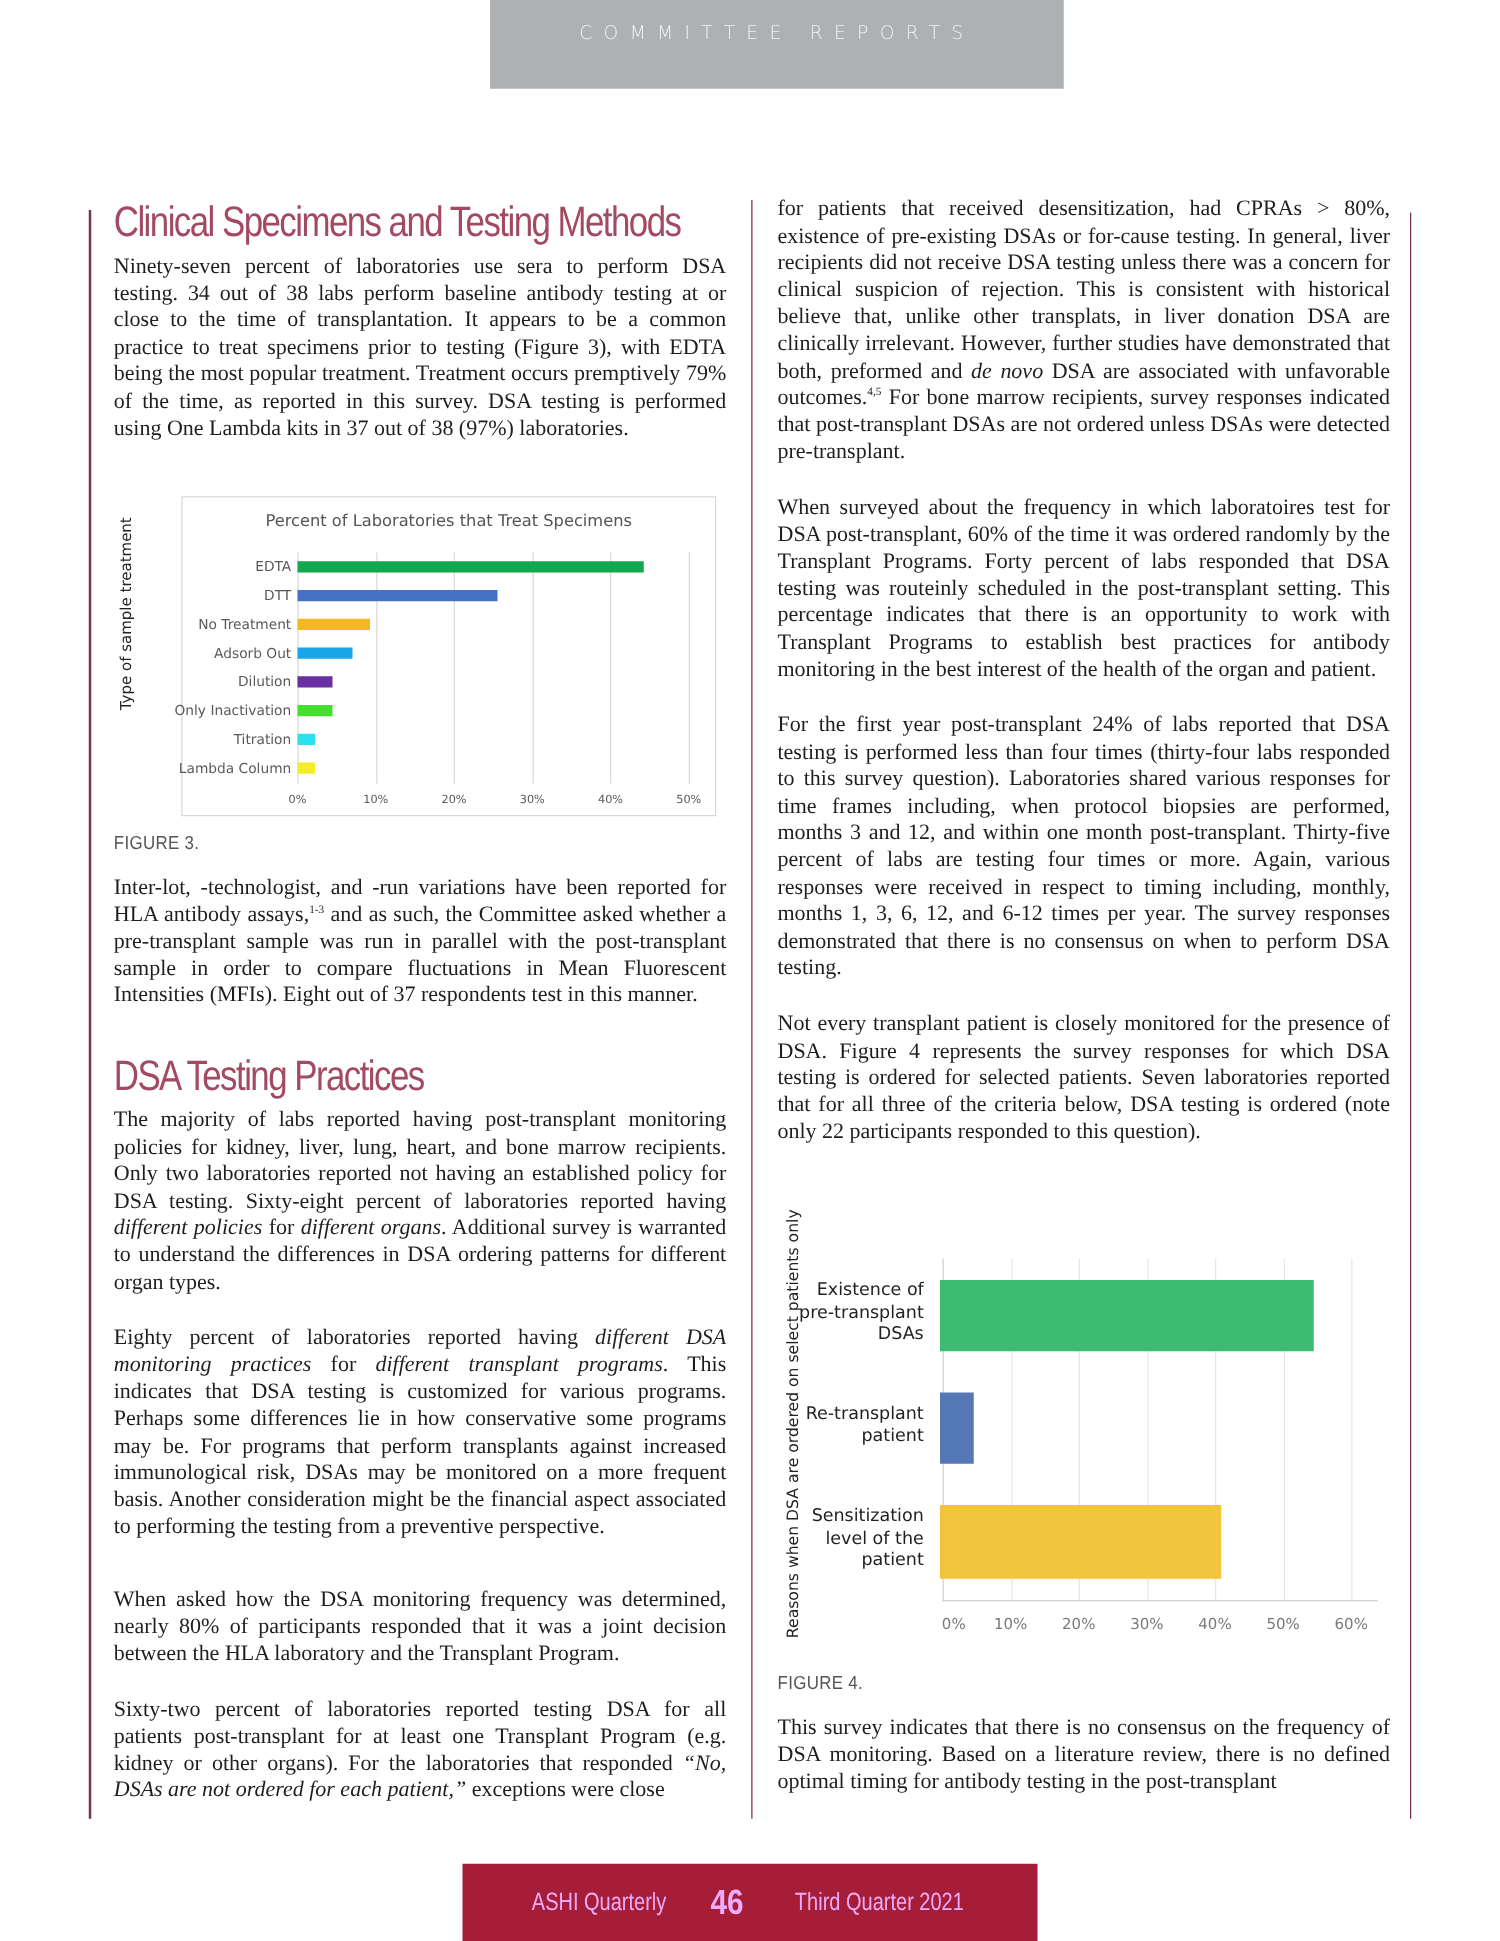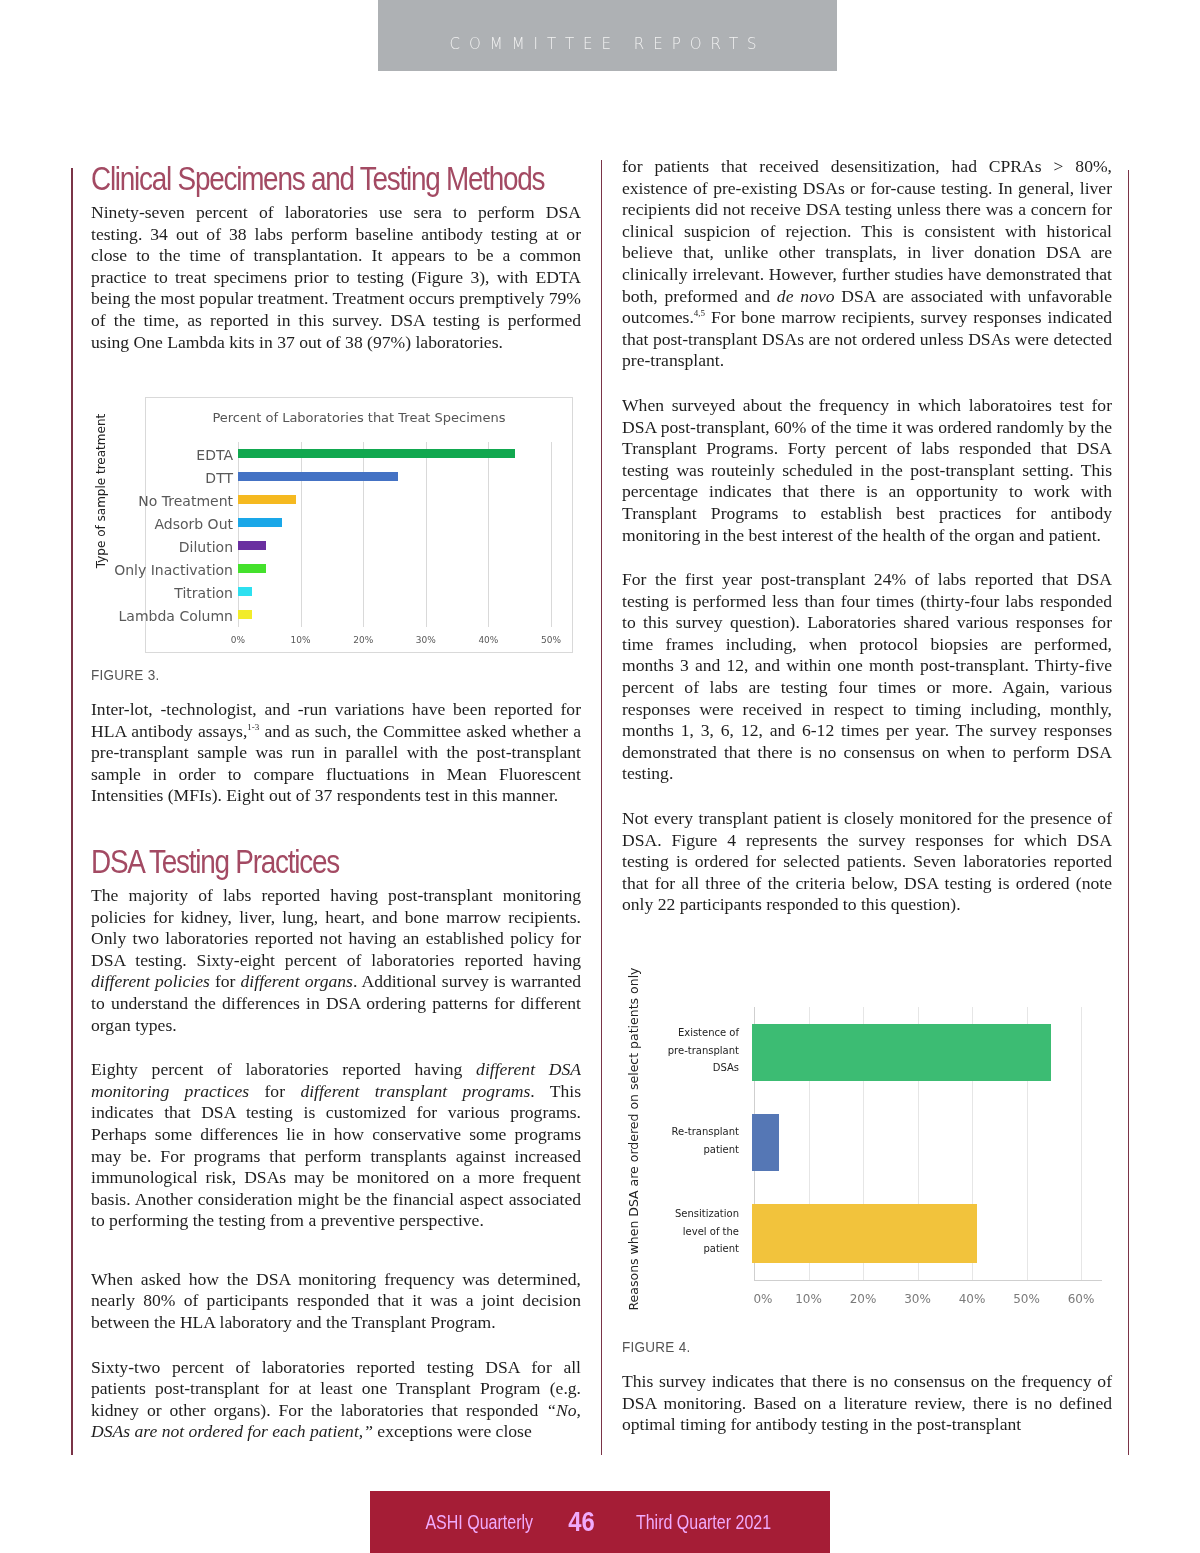--- a/index.html
+++ b/index.html
@@ -1,21 +1,21 @@
 <!DOCTYPE html>
 <html><head>
 <meta charset="utf-8">
 <style>
   * { box-sizing: border-box; margin: 0; padding: 0; }
   html, body { width: 1200px; height: 1553px; background: #ffffff; overflow: hidden; }
   body { position: relative; font-family: "DejaVu Serif", "Liberation Serif", serif; color: #1a1a1a; }
 
   .top-banner {
-    position: absolute; left: 378px; top: 0; width: 459px; height: 71px;
-    background: #aeb1b4; display: flex; align-items: center; justify-content: center;
+    position: absolute; left: 392px; top: 0; width: 459px; height: 71px;
+    background: #aeb1b4; display: flex; align-items: flex-start; justify-content: center;
   }
   .top-banner span {
     color: #f2f2f2; font-family: "DejaVu Sans", sans-serif; font-size: 15px;
     letter-spacing: 9px; font-weight: 300; margin-top: 17px;
   }
 
   .rule { position: absolute; width: 2px; background: #7a3447; }
   .rule.left { left: 71px; top: 168px; height: 1287px; }
   .rule.mid { left: 601px; top: 160px; height: 1295px; width: 1px; }
   .rule.right { left: 1128px; top: 170px; height: 1285px; width: 1px; }
@@ -55,21 +55,21 @@
   }
   .fig3 .title {
     position: absolute; left: 0; right: 0; top: 12px; text-align: center;
     font-family: "DejaVu Sans", sans-serif; font-size: 13px; color: #555;
   }
   .fig3 .plot { position: absolute; left: 92px; top: 44px; width: 313px; height: 185px; }
   .fig3 .grid { position: absolute; top: 0; bottom: 0; width: 1px; background: #d9d9d9; }
   .fig3 .row { position: absolute; left: 0; height: 20px; width: 100%; }
   .fig3 .row .lab {
     position: absolute; right: 318px; top: 3px; white-space: nowrap;
-    font-family: "DejaVu Sans", sans-serif; font-size: 14px; color: #595959;
+    font-family: "DejaVu Sans", sans-serif; font-size: 11px; color: #595959;
   }
   .fig3 .row .bar { position: absolute; left: 0; top: 5px; height: 9px; }
   .fig3 .tick {
     position: absolute; top: 193px; font-family: "DejaVu Sans", sans-serif;
     font-size: 9px; color: #595959; transform: translateX(-50%);
   }
 
   
   .fig4 { position: absolute; left: 620px; top: 962px; width: 490px; height: 360px; }
   .fig4 .ylabel {
@@ -77,21 +77,21 @@
     transform-origin: left top; font-family: "DejaVu Sans", sans-serif;
     font-size: 12.5px; color: #222; white-space: nowrap; width: 360px; text-align: center;
   }
   .fig4 .plot { position: absolute; left: 134px; top: 45px; width: 327px; height: 273px; }
   .fig4 .grid { position: absolute; top: 0; height: 273px; width: 1px; background: #e6e6e6; }
   .fig4 .axis-x { position: absolute; left: 0; top: 273px; width: 348px; height: 1px; background: #cfcfcf; }
   .fig4 .axis-y { position: absolute; left: 0; top: 0; width: 1px; height: 274px; background: #cfcfcf; }
   .fig4 .bar { position: absolute; left: -2px; }
   .fig4 .cat {
     position: absolute; right: 342px; width: 110px; text-align: right;
-    font-family: "DejaVu Sans", sans-serif; font-size: 10px; line-height: 17.5px; color: #222;
+    font-family: "DejaVu Sans", sans-serif; font-size: 14px; line-height: 17.5px; color: #222;
   }
   .fig4 .tick {
     position: absolute; top: 285px; font-family: "DejaVu Sans", sans-serif;
     font-size: 12px; color: #7a7a7a; transform: translateX(-50%);
   }
 
   .footer {
     position: absolute; left: 370px; top: 1491px; width: 460px; height: 62px;
     background: #a51d36; display: flex; align-items: center; justify-content: center;
     color: #f0abfc; font-family: "Liberation Sans", sans-serif;

